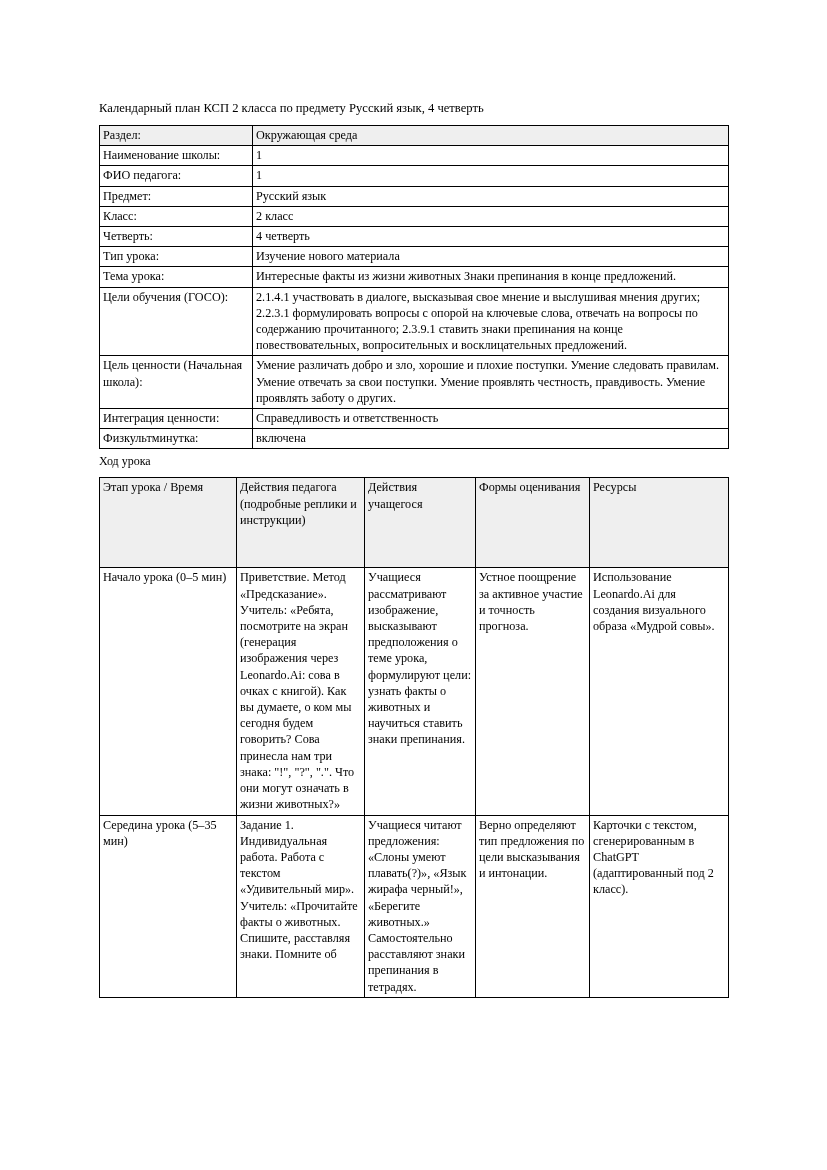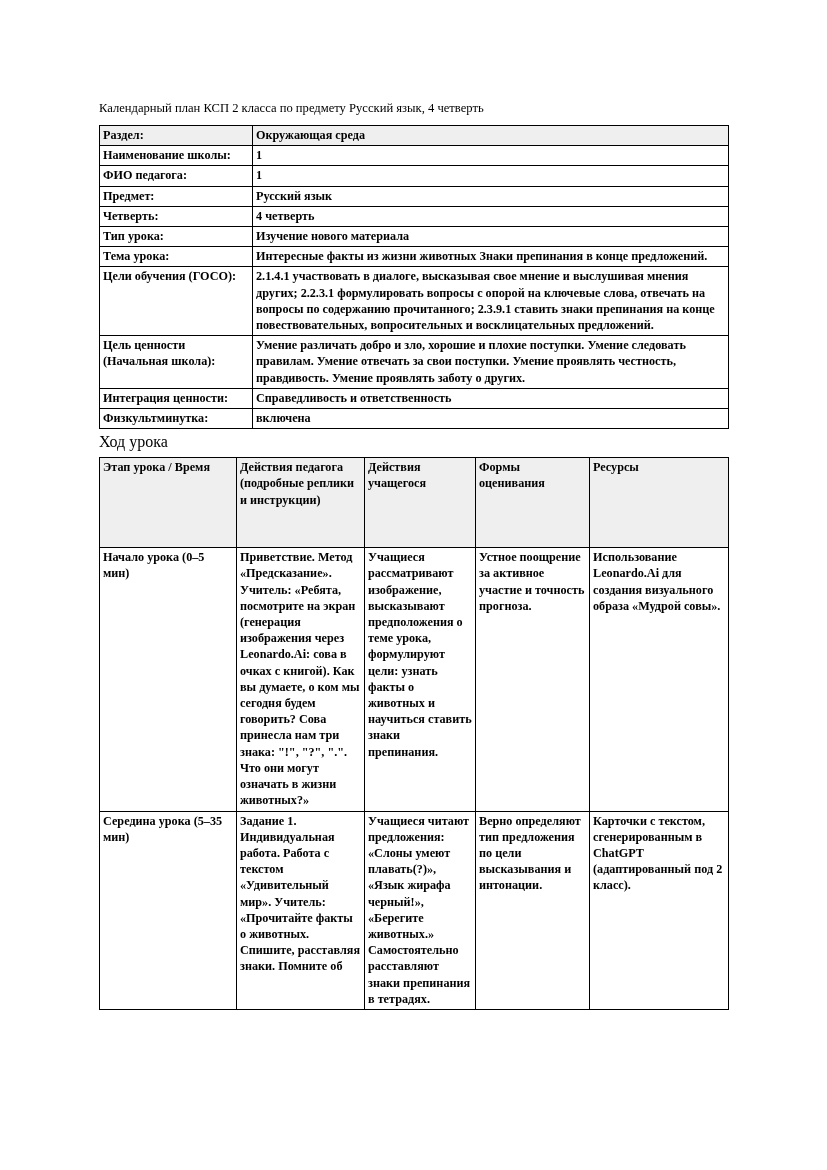--- a/index.html
+++ b/index.html
@@ -30,39 +30,39 @@
     width: 629px;
   }
   .doc-title {
     font-size: 12.6px;
     line-height: 17px;
     margin: 0 0 8px 0;
     font-weight: normal;
     white-space: nowrap;
   }
   .section-label {
-    font-size: 16px;
+    font-size: 12px;
     line-height: 17px;
     margin: 4px 0 7px 0;
     font-weight: normal;
   }
   table.doc-table {
     border-collapse: collapse;
     width: 629px;
     table-layout: fixed;
     font-size: 12.2px;
     line-height: 16.2px;
   }
   table.doc-table td,
   table.doc-table th {
     border: 1px solid #000000;
     padding: 1px 3px 2px 3px;
     vertical-align: top;
     text-align: left;
-    font-weight: bold;
+    font-weight: normal;
     word-wrap: break-word;
     overflow-wrap: break-word;
     hyphens: none;
   }
   
   .info-table col.c-label { width: 153px; }
   .info-table col.c-value { width: 476px; }
   .row-shaded td { background: #efefef; }
 
   
@@ -100,20 +100,24 @@
           <td>Наименование школы:</td>
           <td>1</td>
         </tr>
         <tr>
           <td>ФИО педагога:</td>
           <td>1</td>
         </tr>
         <tr>
           <td>Предмет:</td>
           <td>Русский язык</td>
+        </tr>
+        <tr>
+          <td>Класс:</td>
+          <td>2 класс</td>
         </tr>
         <tr>
           <td>Четверть:</td>
           <td>4 четверть</td>
         </tr>
         <tr>
           <td>Тип урока:</td>
           <td>Изучение нового материала</td>
         </tr>
         <tr>

